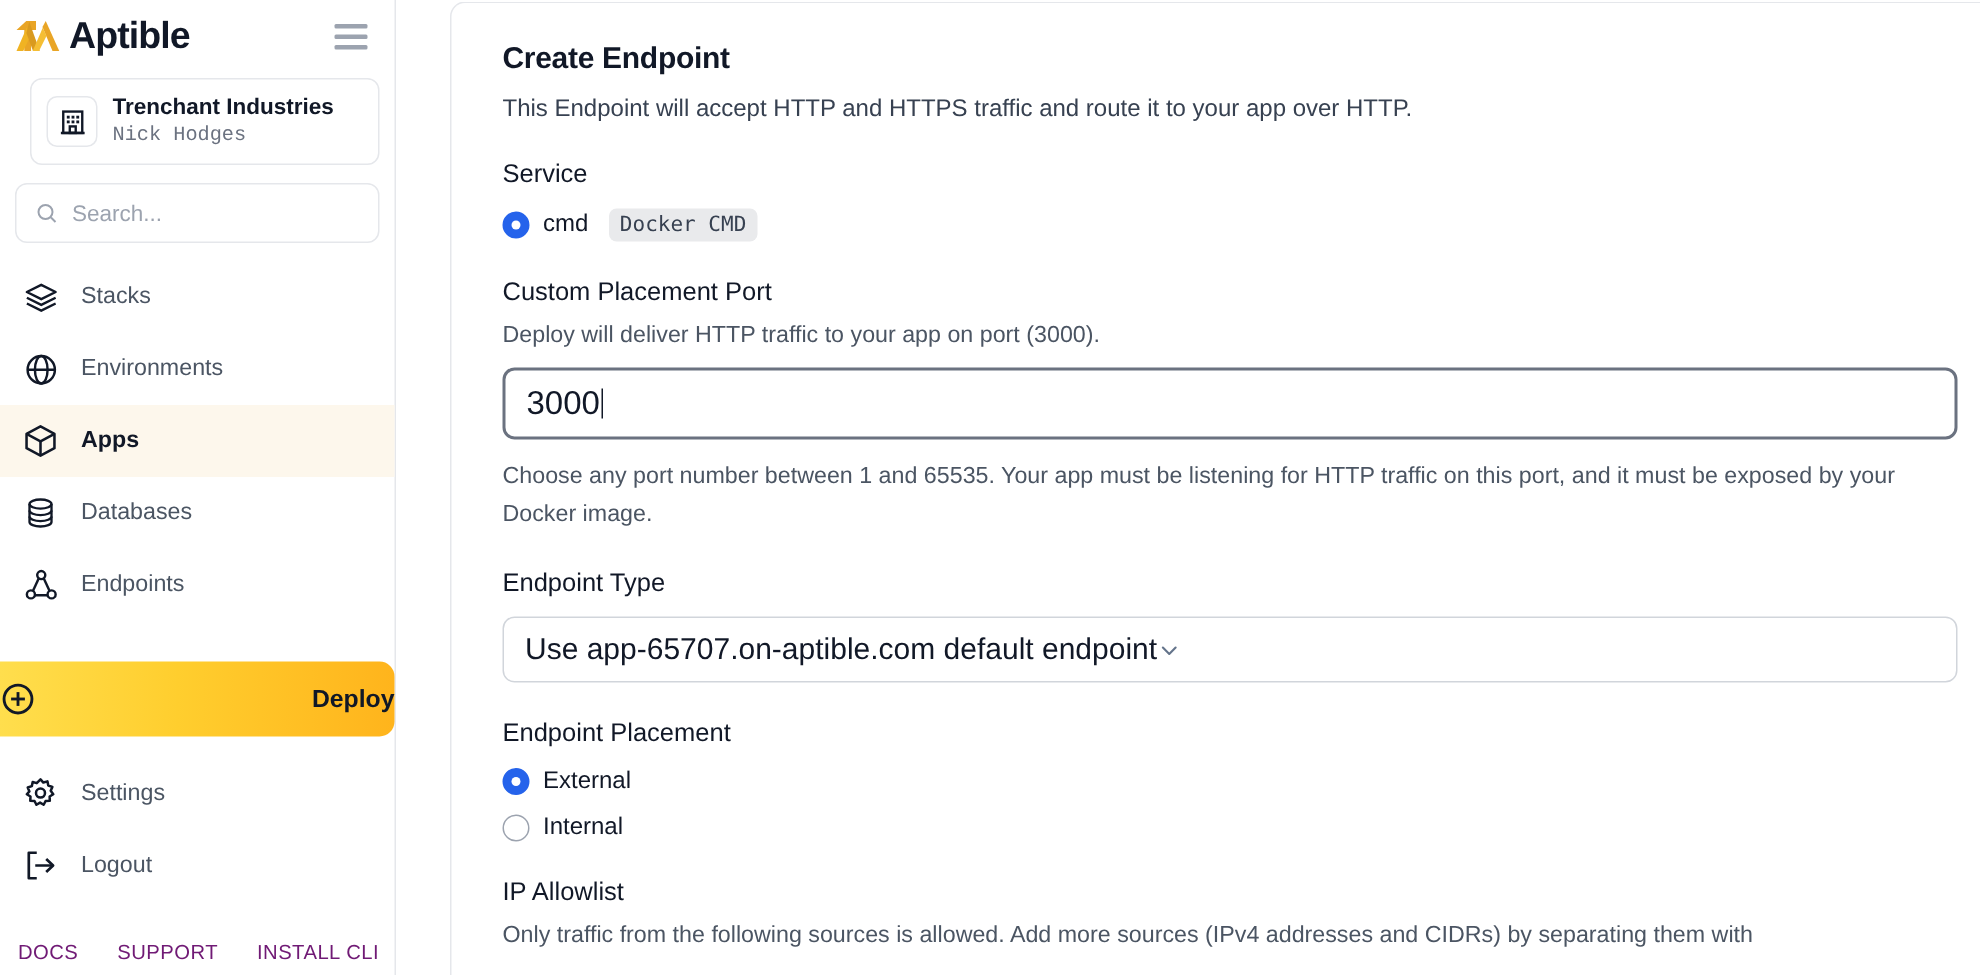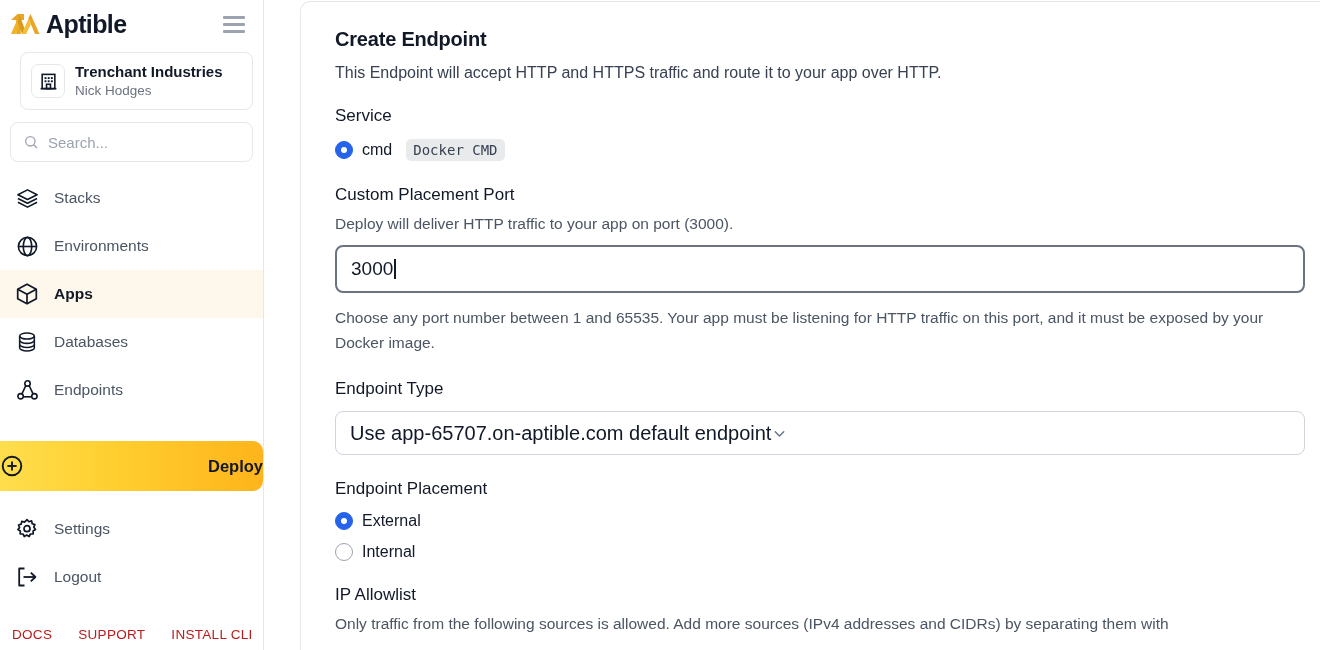--- a/index.html
+++ b/index.html
@@ -38,21 +38,21 @@
     display: flex; align-items: center; gap: 10px;
     padding: 9px 10px; height: 58px;
     background: #fff; cursor: pointer;
   }
   .org-icon {
     width: 34px; height: 34px; border: 1px solid #E5E7EB; border-radius: 7px;
     display: flex; align-items: center; justify-content: center; flex: 0 0 34px;
   }
   .org-text { overflow: hidden; }
   .org-name { font-size: 15px; font-weight: 600; color: #111827; line-height: 1.25; white-space: nowrap; }
-  .org-user { font-size: 13.5px; color: #6B7280; line-height: 1.3; }
+  .org-user { font-size: 13.5px; color: #6B7280; line-height: 1.3; font-family: Liberation Mono, monospace; }
 
   .search-box {
     margin: 12px 10px 0 10px; height: 40px;
     border: 1px solid #E5E7EB; border-radius: 8px;
     display: flex; align-items: center; gap: 9px; padding: 0 12px;
   }
   .search-box .ph { font-size: 15px; color: #9CA3AF; }
 
   .nav { margin-top: 12px; }
   .nav-item {
@@ -70,21 +70,21 @@
     display: flex; align-items: center; justify-content: space-between; gap: 10px;
     cursor: pointer; color: #111827; font-weight: 700; font-size: 16.5px;
   }
 
   .bottom-nav { position: absolute; left: 0; top: 505px; width: 263px; }
   .footer-links {
     position: absolute; left: 0; bottom: 8px; width: 263px;
     display: flex; gap: 26px; padding-left: 12px;
     font-size: 13.5px; color: #6B7280; letter-spacing: .3px;
   }
-  .footer-links a { color: #b91c1c; text-decoration: none; cursor: pointer; }
+  .footer-links a { color: #701a75; text-decoration: none; cursor: pointer; }
 
   
   .main-wrap { flex: 1; height: 650px; position: relative; background: #fff; padding-left: 36px; padding-top: 1px; }
   .content-card {
     width: 1020px; height: 660px; margin-top: 0;
     border: 1px solid #E5E7EB; border-right: none; border-bottom: none;
     border-radius: 10px 0 0 0; background: #fff;
     padding: 26px 34px 0 34px;
     overflow: hidden;
   }
@@ -106,21 +106,21 @@
   .code-chip {
     font-family: "DejaVu Sans Mono", monospace; font-size: 14px;
     background: #E9EAEC; color: #374151; border-radius: 5px; padding: 3px 7px;
     margin-left: 5px;
   }
 
   .text-input {
     margin-top: 12px; width: 970px; height: 48px;
     border: 2px solid #6B7280; border-radius: 8px;
     display: flex; align-items: center; padding: 0 14px;
-    font-size: 19px; color: #111827; background: #fff; cursor: text;
+    font-size: 22px; color: #111827; background: #fff; cursor: text;
   }
   .caret { display:inline-block; width: 1.5px; height: 20px; background: #111827; margin-left: 1px; }
 
   .help-text { font-size: 15.5px; color: #4B5563; margin-top: 12px; line-height: 1.62; max-width: 930px; }
 
   .select {
     margin-top: 12px; width: 970px; height: 44px;
     border: 1px solid #D1D5DB; border-radius: 8px;
     display: flex; align-items: center; 
     padding: 0 14px; font-size: 20px; color: #111827; cursor: pointer; background: #fff;

